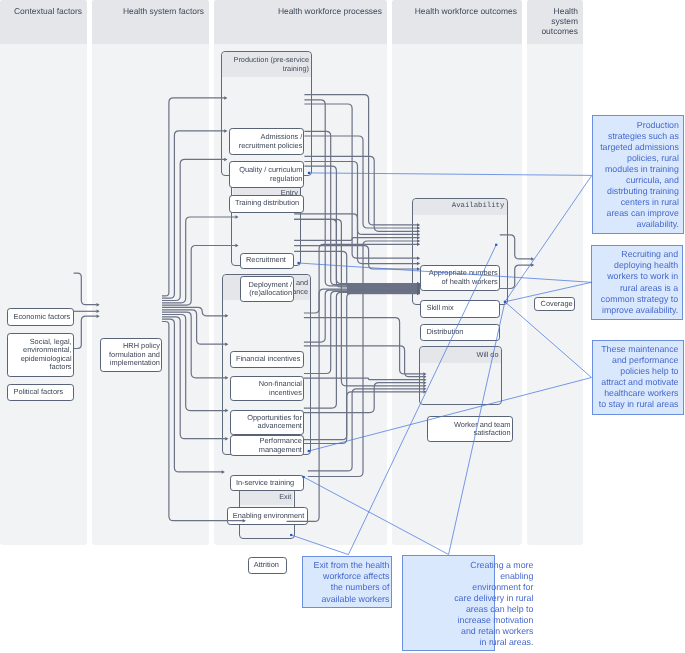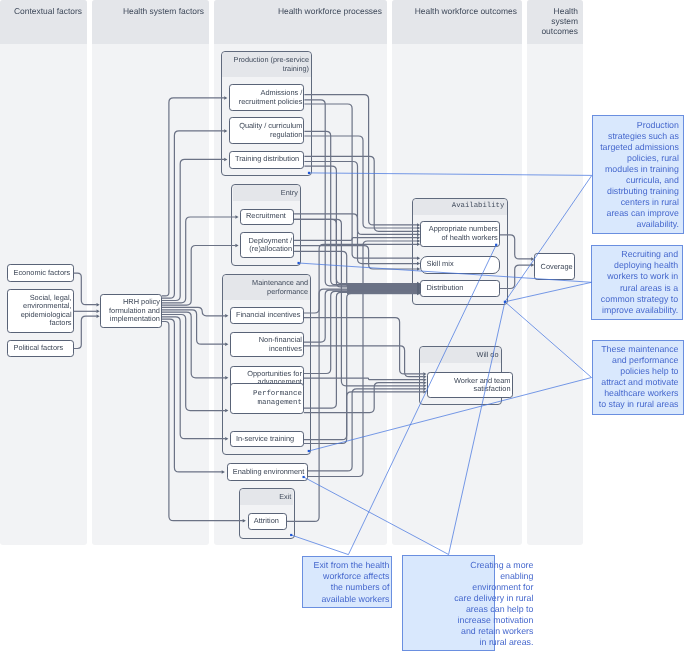--- a/index.html
+++ b/index.html
@@ -11,21 +11,21 @@
   .col{position:absolute;background:#f2f3f5;border-radius:3px;}
   .colhdr{position:absolute;background:#e4e6ea;border-radius:3px 3px 0 0;}
   .colttl{position:absolute;color:#404b5c;font-size:8.45px;line-height:10.2px;}
   svg.wires{position:absolute;left:0;top:0;width:685px;height:653px;overflow:visible;
             pointer-events:none;}
   .grp{position:absolute;border:1.1px solid #606a7d;border-radius:4px;background:#f2f3f5;
        box-sizing:border-box;}
   .grphdr{position:absolute;background:#e4e6ea;border-radius:4px 4px 0 0;}
   .grpttl{position:absolute;color:#404b5c;font-size:7.3px;line-height:9.4px;}
   .node{position:absolute;border:1.15px solid #596377;border-radius:3.2px;background:#ffffff;
-        box-sizing:border-box;display:flex;align-items:center;}
+        box-sizing:border-box;display:flex;align-items:center;margin-top:44px;}
   .node span{display:block;color:#3d4757;font-size:7.4px;line-height:8.55px;
              padding:0 1px 0 5.3px;}
   .callout{position:absolute;border:1px solid #6a8fe0;border-radius:0;background:#d9e8fd;
            box-sizing:border-box;}
   .callout span{display:block;color:#4668cd;font-size:8.8px;line-height:11.05px;
                 padding:3.6px 0 4px 6px;box-sizing:content-box;width:80px;}
 </style>
 </head>
 <body>
 
@@ -92,45 +92,45 @@
     </div>
 <div class="node" style="left:229.6px;top:306.9px;width:74.3px;height:16.8px;">
       <span>Financial incentives</span>
     </div>
 <div class="node" style="left:229.6px;top:332.2px;width:74.3px;height:25.2px;">
       <span>Non-financial incentives</span>
     </div>
 <div class="node" style="left:229.6px;top:365.8px;width:74.3px;height:25.3px;">
       <span>Opportunities for advancement</span>
     </div>
-<div class="node" style="left:229.6px;top:383px;width:74.3px;height:31px;font-family:Liberation Mono, monospace;">
+<div class="node" style="left:229.6px;top:391px;width:74.3px;height:21px;">
       <span>Performance management</span>
     </div>
 <div class="node" style="left:229.6px;top:430.6px;width:74.3px;height:16.8px;">
       <span>In-service training</span>
     </div>
 <div class="node" style="left:226.5px;top:463.0px;width:81.3px;height:17.8px;">
       <span>Enabling environment</span>
     </div>
 <div class="node" style="left:247.5px;top:512.9px;width:39.1px;height:17.5px;">
       <span>Attrition</span>
     </div>
 <div class="node" style="left:420.2px;top:221.1px;width:79.6px;height:25.7px;">
       <span>Appropriate numbers of health workers</span>
     </div>
-<div class="node" style="left:420.2px;top:255.7px;width:79.6px;height:18px;border-radius:7px;">
+<div class="node" style="left:420.2px;top:255.7px;width:79.6px;height:18px;">
       <span>Skill mix</span>
     </div>
 <div class="node" style="left:420.2px;top:280.4px;width:79.6px;height:16.2px;">
       <span>Distribution</span>
     </div>
 <div class="node" style="left:426.5px;top:372px;width:86px;height:26.2px;">
       <span>Worker and team satisfaction</span>
     </div>
-<div class="node" style="left:534.3px;top:253.3px;width:40.9px;height:27px;">
+<div class="node" style="left:534.3px;top:253.3px;width:40.9px;height:14px;">
       <span>Coverage</span>
     </div>
 <div class="callout" style="left:591.9px;top:115.4px;width:91.8px;height:119.1px;">
       <span>Production strategies such as targeted admissions policies, rural modules in training curricula, and distrbuting training centers in rural areas can improve availability.</span>
     </div>
 <div class="callout" style="left:591.1px;top:244.8px;width:91.7px;height:74.8px;">
       <span>Recruiting and deploying health workers to work in rural areas is a common strategy to improve availability.</span>
     </div>
 <div class="callout" style="left:591.5px;top:339.5px;width:92.8px;height:75.2px;">
       <span>These maintenance and performance policies help to attract and motivate healthcare workers to stay in rural areas</span>

